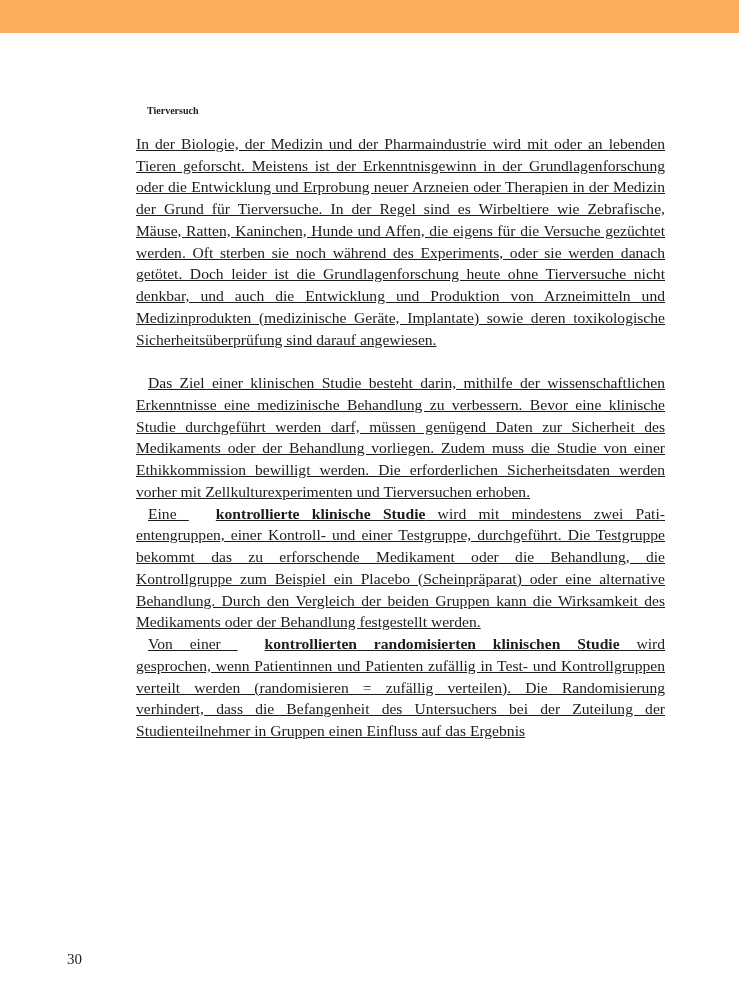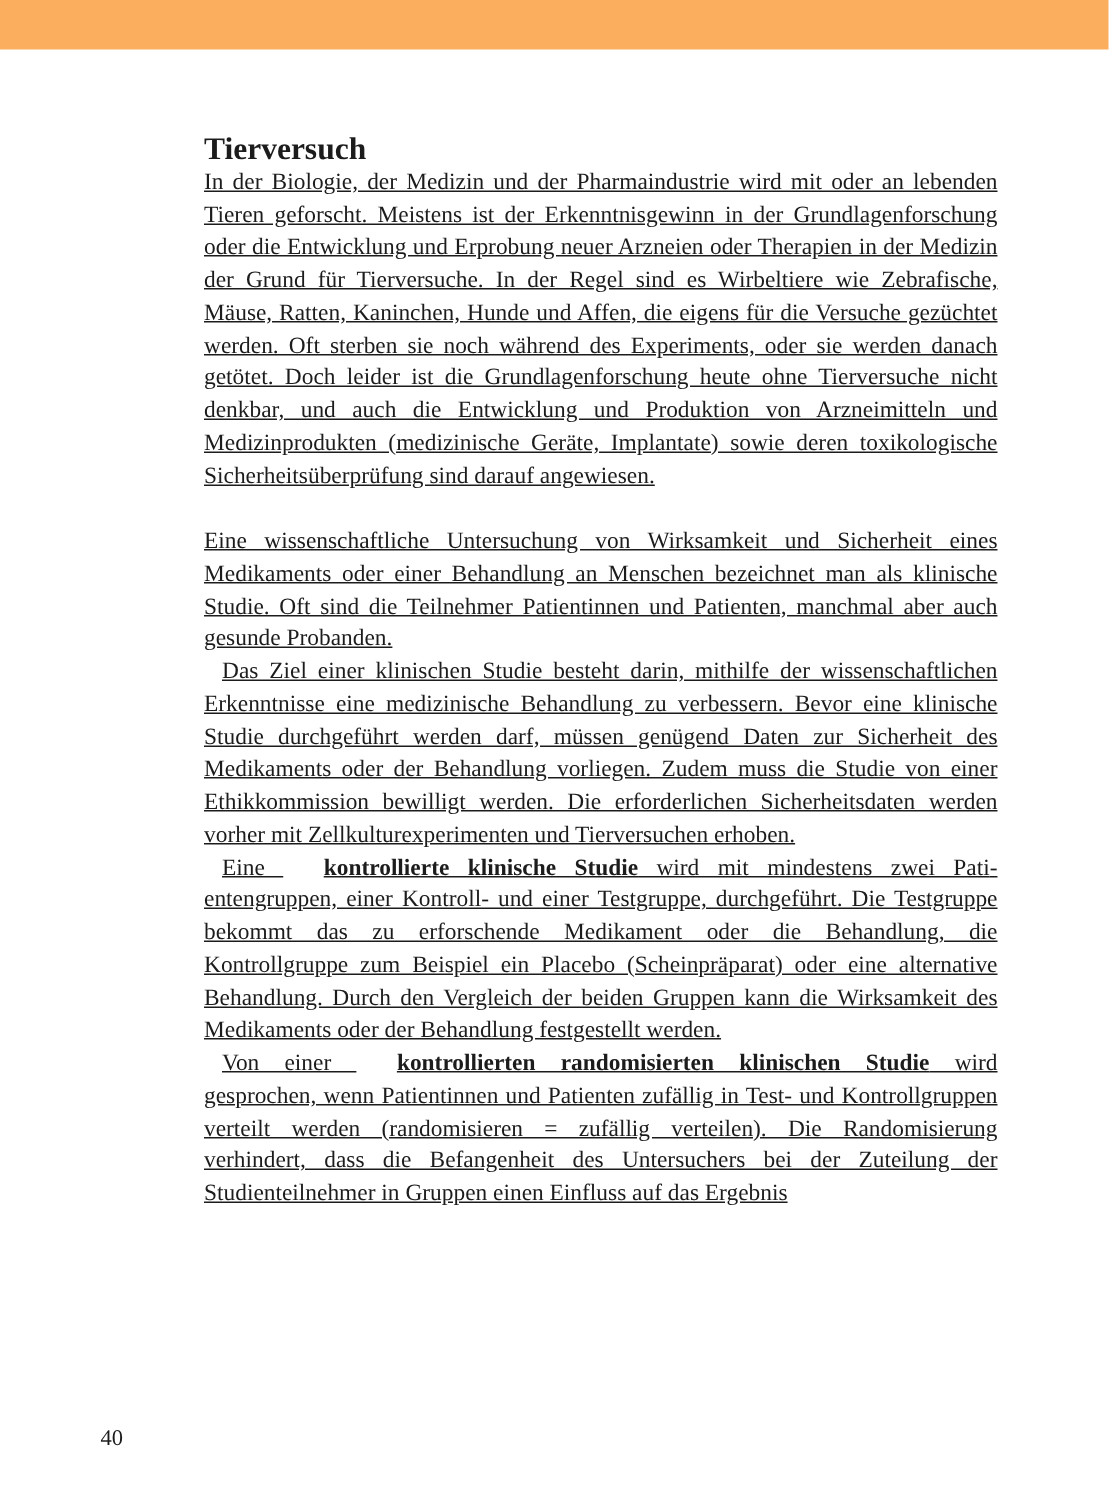--- a/index.html
+++ b/index.html
@@ -1,36 +1,35 @@
 <!DOCTYPE html>
 <html><head>
 <meta charset="utf-8">
 <style>
   html, body { margin:0; padding:0; }
   body { width:739px; height:1000px; background:#ffffff; position:relative; overflow:hidden;
          font-family:"Liberation Serif", "DejaVu Serif", serif; color:#1c1c1c; }
   .topbar { position:absolute; left:0; top:0; width:739px; height:33px; background:#fbae5e; }
   .column { position:absolute; left:136px; top:89px; width:529px; font-size:15.6px; line-height:21.75px; }
   .column p { margin:0; text-align:justify; hyphens:manual;text-decoration:underline; }
-  .column h2 { margin:0; font-size:21px; line-height:21.75px; font-weight:bold; }
+  .column h2 { margin:11px; font-size:10px; line-height:21.75px; font-weight:bold; }
   .indent { text-indent:12px; }
   .gap { height:21.75px; }
   b { font-weight:bold;margin-left:27px; }
   .pagenum { position:absolute; left:67px; top:951px; font-size:15px; }
 </style>
 </head>
 <body>
 
 <div class="topbar" style="background: rgb(251, 174, 94);"></div>
 
 <div class="column">
   <h2>Tierversuch</h2>
   <p>In der Biologie, der Medizin und der Pharmaindustrie wird mit oder an lebenden Tieren geforscht. Meistens ist der Erkenntnisgewinn in der Grundlagenforschung oder die Entwicklung und Erprobung neuer Arzneien oder Therapien in der Medizin der Grund für Tierversuche. In der Regel sind es Wirbeltiere wie Zebrafische, Mäuse, Ratten, Kaninchen, Hunde und Affen, die eigens für die Versuche gezüchtet werden. Oft sterben sie noch während des Experiments, oder sie werden danach getötet. Doch leider ist die Grundlagenforschung heute ohne Tierversuche nicht denk­bar, und auch die Entwicklung und Produktion von Arzneimitteln und Medizinprodukten (medizinische Geräte, Implantate) sowie deren toxiko­logische Sicherheitsüberprüfung sind darauf angewiesen.</p>
 
   <div class="gap"></div>
 
-  <p>Eine wissenschaftliche Untersuchung von Wirksamkeit und Sicherheit eines Medikaments oder einer Behandlung an Menschen bezeichnet man als klinische Studie. Oft sind die Teilnehmer Patientinnen und Patienten, manchmal aber auch gesunde Probanden.</p>
   <p class="indent">Das Ziel einer klinischen Studie besteht darin, mithilfe der wissen­schaftlichen Erkenntnisse eine medizinische Behandlung zu verbessern. Bevor eine klinische Studie durchgeführt werden darf, müssen genügend Daten zur Sicherheit des Medikaments oder der Behandlung vorliegen. Zudem muss die Studie von einer Ethikkommission bewilligt werden. Die erforderlichen Sicherheitsdaten werden vorher mit Zellkulturexperimen­ten und Tierversuchen erhoben.</p>
   <p class="indent"><span>Eine </span><b>kontrollierte klinische Studie</b><span> wird mit mindestens zwei Pati­entengruppen, einer Kontroll- und einer Testgruppe, durchgeführt. Die Testgruppe bekommt das zu erforschende Medikament oder die Behand­lung, die Kontrollgruppe zum Beispiel ein Placebo (Scheinpräparat) oder eine alternative Behandlung. Durch den Vergleich der beiden Gruppen kann die Wirksamkeit des Medikaments oder der Behandlung festgestellt werden.</span></p>
   <p class="indent"><span>Von einer </span><b>kontrollierten randomisierten klinischen Studie</b><span> wird gesprochen, wenn Patientinnen und Patienten zufällig in Test- und Kon­trollgruppen verteilt werden (randomisieren = zufällig verteilen). Die Ran­domisierung verhindert, dass die Befangenheit des Untersuchers bei der Zuteilung der Studienteilnehmer in Gruppen einen Einfluss auf das Ergebnis</span></p>
 </div>
 
-<div class="pagenum">40</div>
+<div class="pagenum">30</div>
 
 </body></html>

